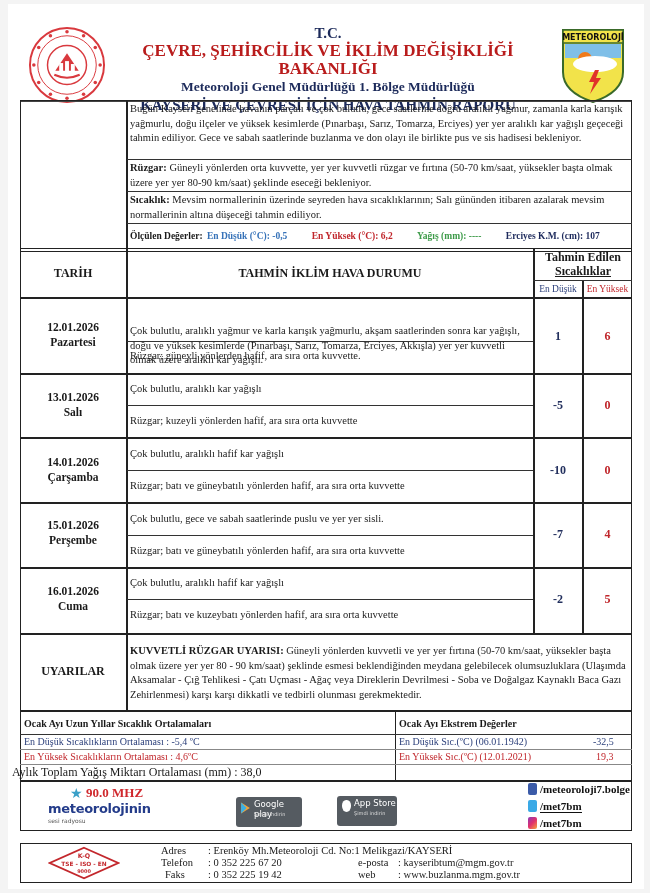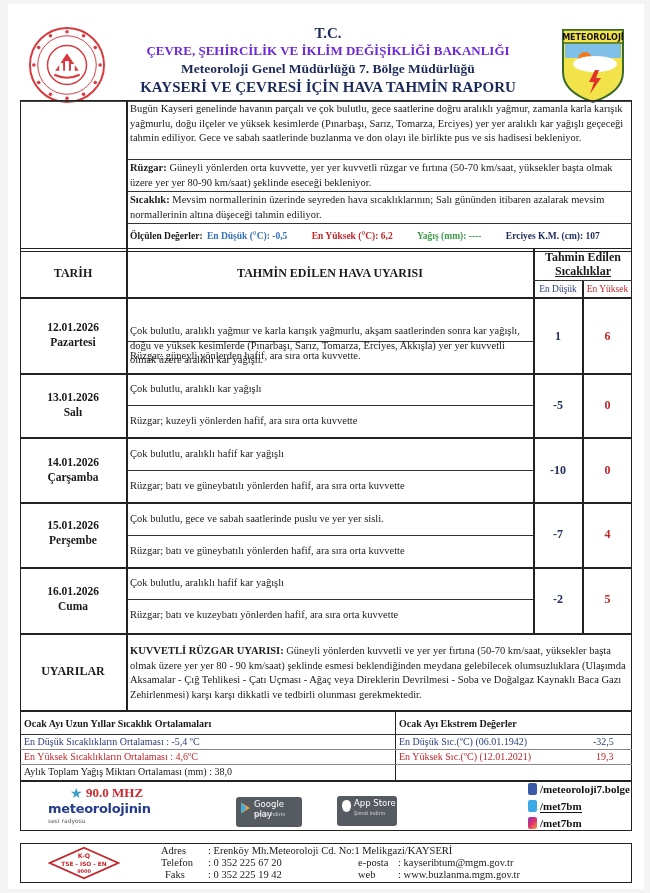--- a/index.html
+++ b/index.html
@@ -4,21 +4,21 @@
 <style>
   * { box-sizing: border-box; margin: 0; padding: 0; }
   html, body { width: 650px; height: 893px; background: #f4f4f4; }
   body { font-family: "Liberation Serif", "DejaVu Serif", serif; color: #111; position: relative; overflow: hidden; }
   .page { position: absolute; left: 8px; top: 4px; width: 636px; height: 885px; background: #fff; }
 
   
   .hdr { position: absolute; left: 0; top: 0; width: 636px; height: 96px; }
   .hdr-title { position: absolute; left: 95px; top: 20px; width: 450px; text-align: center; font-weight: bold; line-height: 18px; }
   .hdr-title .l1 { font-size: 15px; color: #1c2a5a; }
-  .hdr-title .l2 { font-size: 13px; color: #6d28d9; }
+  .hdr-title .l2 { font-size: 17px; color: #b91c1c; }
   .hdr-title .l3 { font-size: 13.5px; color: #1c2a5a; }
   .hdr-title .l4 { font-size: 15px; color: #1c2a5a; }
   .logo-left { position: absolute; left: 20px; top: 22px; width: 78px; height: 78px; }
   .logo-right { position: absolute; left: 553px; top: 24px; width: 64px; height: 76px; }
   .hdr-rule { position: absolute; left: 12px; top: 96px; width: 612px; height: 2px; background: #444; }
 
   
   .box { position: absolute; border: 1.5px solid #222; }
   .vline { position: absolute; background: #222; width: 1.5px; }
   .hline { position: absolute; background: #222; height: 1.5px; }
@@ -77,21 +77,21 @@
       <path d="M28 46 L40 28 L52 46 Z" fill="#d9393e"></path>
       <rect x="32" y="38" width="4" height="10" fill="#fff"></rect>
         <rect x="38" y="36" width="4" height="12" fill="#fff"></rect>
         <rect x="44" y="39" width="4" height="9" fill="#fff"></rect>
       <path d="M27 50 Q40 56 53 50" stroke="#d9393e" stroke-width="2" fill="none"></path>
     </svg>
 
     <div class="hdr-title">
       <div class="l1">T.C.</div>
       <div class="l2">ÇEVRE, ŞEHİRCİLİK VE İKLİM DEĞİŞİKLİĞİ BAKANLIĞI</div>
-      <div class="l3">Meteoroloji Genel Müdürlüğü 7. Bölge Müdürlüğü</div>
+      <div class="l3">Meteoroloji Genel Müdürlüğü 1. Bölge Müdürlüğü</div>
       <div class="l4">KAYSERİ VE ÇEVRESİ İÇİN HAVA TAHMİN RAPORU</div>
     </div>
 
     <svg class="logo-right" viewBox="0 0 64 76">
       <path d="M2 2 H62 V44 Q62 64 32 74 Q2 64 2 44 Z" fill="#f2e34a" stroke="#3a6a2a" stroke-width="2"></path>
       <rect x="2" y="2" width="60" height="13" fill="#f2e34a" stroke="#3a6a2a" stroke-width="1.5"></rect>
       <text x="32" y="12" text-anchor="middle" font-family="DejaVu Sans, sans-serif" font-weight="bold" font-size="8" fill="#111">METEOROLOJİ</text>
       <path d="M4 16 H60 V30 H4 Z" fill="#7fbfe8"></path>
       <circle cx="24" cy="31" r="7" fill="#f07a1a"></circle>
       <ellipse cx="34" cy="36" rx="22" ry="8" fill="#fff"></ellipse>
@@ -122,21 +122,21 @@
     <span class="c-navy" style="margin-left:22px;">Erciyes K.M. (cm): 107</span>
   </div>
 
   <div class="box" style="left:12px; top:244px; width:612px; height:463px;"></div>
   <div class="vline" style="left:118px; top:244px; height:463px;"></div>
   <div class="vline" style="left:525px; top:244px; height:386px;"></div>
   <div class="vline" style="left:574px; top:276px; height:354px;"></div>
   <div class="thin-h" style="left:525px; top:276px; width:99px;"></div>
 
   <div class="txt col-title center" style="left:12px; top:262px; width:106px;">TARİH</div>
-  <div class="txt col-title center" style="left:119px; top:262px; width:406px;">TAHMİN EDİLEN HAVA UYARISI</div>
+  <div class="txt col-title center" style="left:119px; top:262px; width:406px;">TAHMİN İKLİM HAVA DURUMU</div>
   <div class="txt col-title center" style="left:526px; top:246px; width:98px;">Tahmin Edilen</div>
   <div class="txt col-title center" style="left:526px; top:260px; width:98px; text-decoration: underline;">Sıcaklıklar</div>
   <div class="txt center c-low" style="left:526px; top:278px; width:48px; font-size:9.5px;">En Düşük</div>
   <div class="txt center c-high" style="left:575px; top:278px; width:49px; font-size:9.5px;">En Yüksek</div>
 
   <div class="hline" style="left:12px; top:293px; width:612px;"></div>
 
   <div>
     <div class="txt b center" style="left:12px; top:316px; width:106px; font-size:11.5px; line-height:15px;">12.01.2026</div>
     <div class="txt b center" style="left:12px; top:331px; width:106px; font-size:11.5px; line-height:15px;">Pazartesi</div>
@@ -199,21 +199,21 @@
 
   <div class="box" style="left:12px; top:707px; width:612px; height:70px;"></div>
   <div class="vline" style="left:387px; top:707px; height:70px; width:1px;"></div>
   <div class="thin-h" style="left:12px; top:730px; width:612px;"></div>
   <div class="thin-h" style="left:12px; top:745px; width:612px; background:#888;"></div>
   <div class="thin-h" style="left:12px; top:760px; width:612px; background:#888;"></div>
 
   <div class="txt b" style="left:16px; top:713px; font-size:10px;">Ocak Ayı Uzun Yıllar Sıcaklık Ortalamaları</div>
   <div class="txt c-low" style="left:16px; top:731px; font-size:10px;">En Düşük Sıcaklıkların Ortalaması : -5,4 ºC</div>
   <div class="txt c-high" style="left:16px; top:746px; font-size:10px;">En Yüksek Sıcaklıkların Ortalaması : 4,6ºC</div>
-  <div class="txt" style="left:16px; top:761px; font-size:10px;">Aylık Toplam Yağış Miktarı Ortalaması (mm) : 38,0</div>
+  <div class="txt" style="left:4px; top:761px; font-size:12px;">Aylık Toplam Yağış Miktarı Ortalaması (mm) : 38,0</div>
 
   <div class="txt b" style="left:391px; top:713px; font-size:10px;">Ocak Ayı Ekstrem Değerler</div>
   <div class="txt c-low" style="left:391px; top:731px; font-size:10px;">En Düşük Sıc.(ºC) (06.01.1942)</div>
   <div class="txt c-low" style="left:585px; top:731px; font-size:10px;">-32,5</div>
   <div class="txt c-high" style="left:391px; top:746px; font-size:10px;">En Yüksek Sıc.(ºC) (12.01.2021)</div>
   <div class="txt c-high" style="left:588px; top:746px; font-size:10px;">19,3</div>
 
   <div class="box" style="left:12px; top:777px; width:612px; height:50px;"></div>
 
   <div style="position:absolute; left:36px; top:781px; width:120px; height:42px;">

